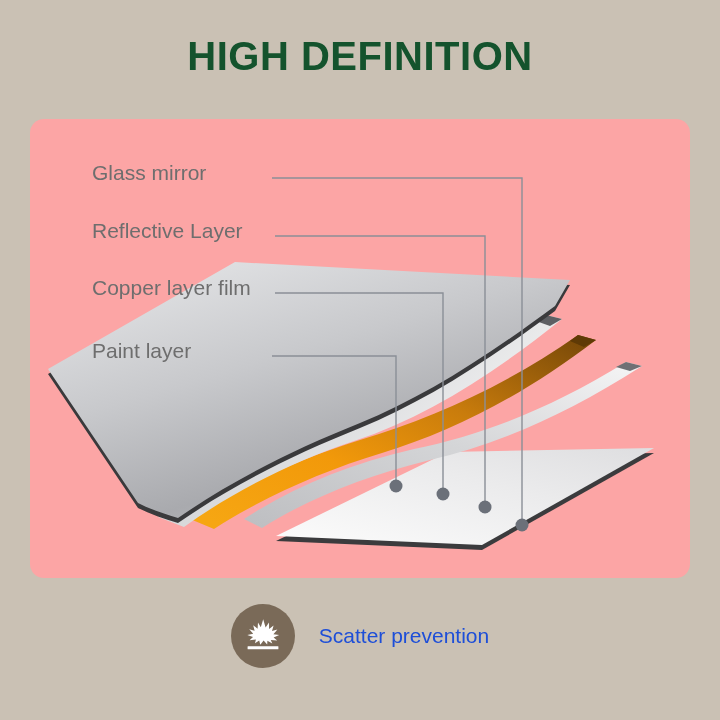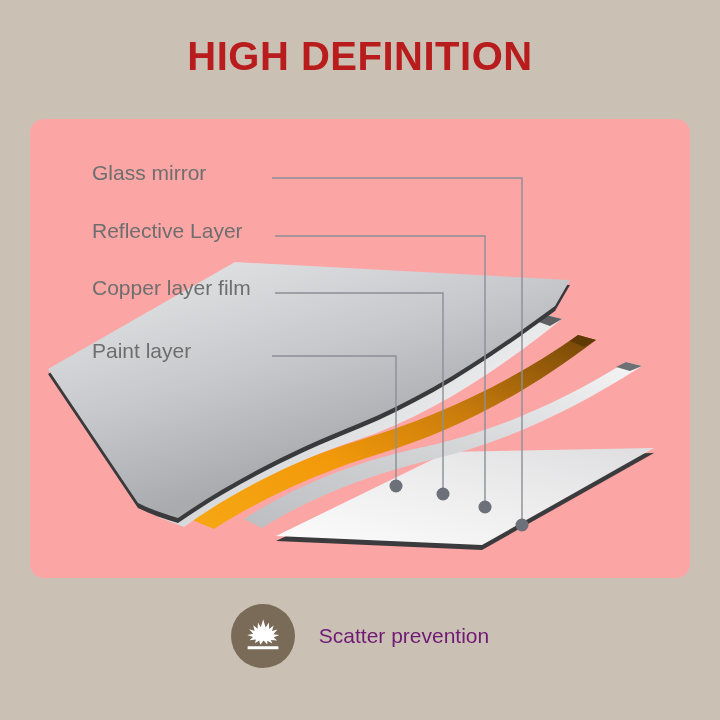--- a/index.html
+++ b/index.html
@@ -22,21 +22,21 @@
   
   .title {
     position: absolute;
     left: 0;
     top: 32px;
     width: 720px;
     text-align: center;
     font-size: 40px;
     font-weight: bold;
     letter-spacing: 0.5px;
-    color: #b91c1c;
+    color: #14532d;
     line-height: 48px;
     white-space: nowrap;
   }
   
   .card {
     position: absolute;
     left: 30px;
     top: 119px;
     width: 660px;
     height: 459px;
@@ -75,21 +75,21 @@
     border-radius: 50%;
     background: #7a6a58;
     display: flex;
     align-items: center;
     justify-content: center;
     flex: none;
   }
   .badge-text {
     margin-left: 24px;
     font-size: 21px;
-    color: #701a75;
+    color: #1d4ed8;
     white-space: nowrap;
   }
 </style>
 </head>
 <body>
 
 <div id="page">
 
   <div class="title">HIGH DEFINITION</div>
 

